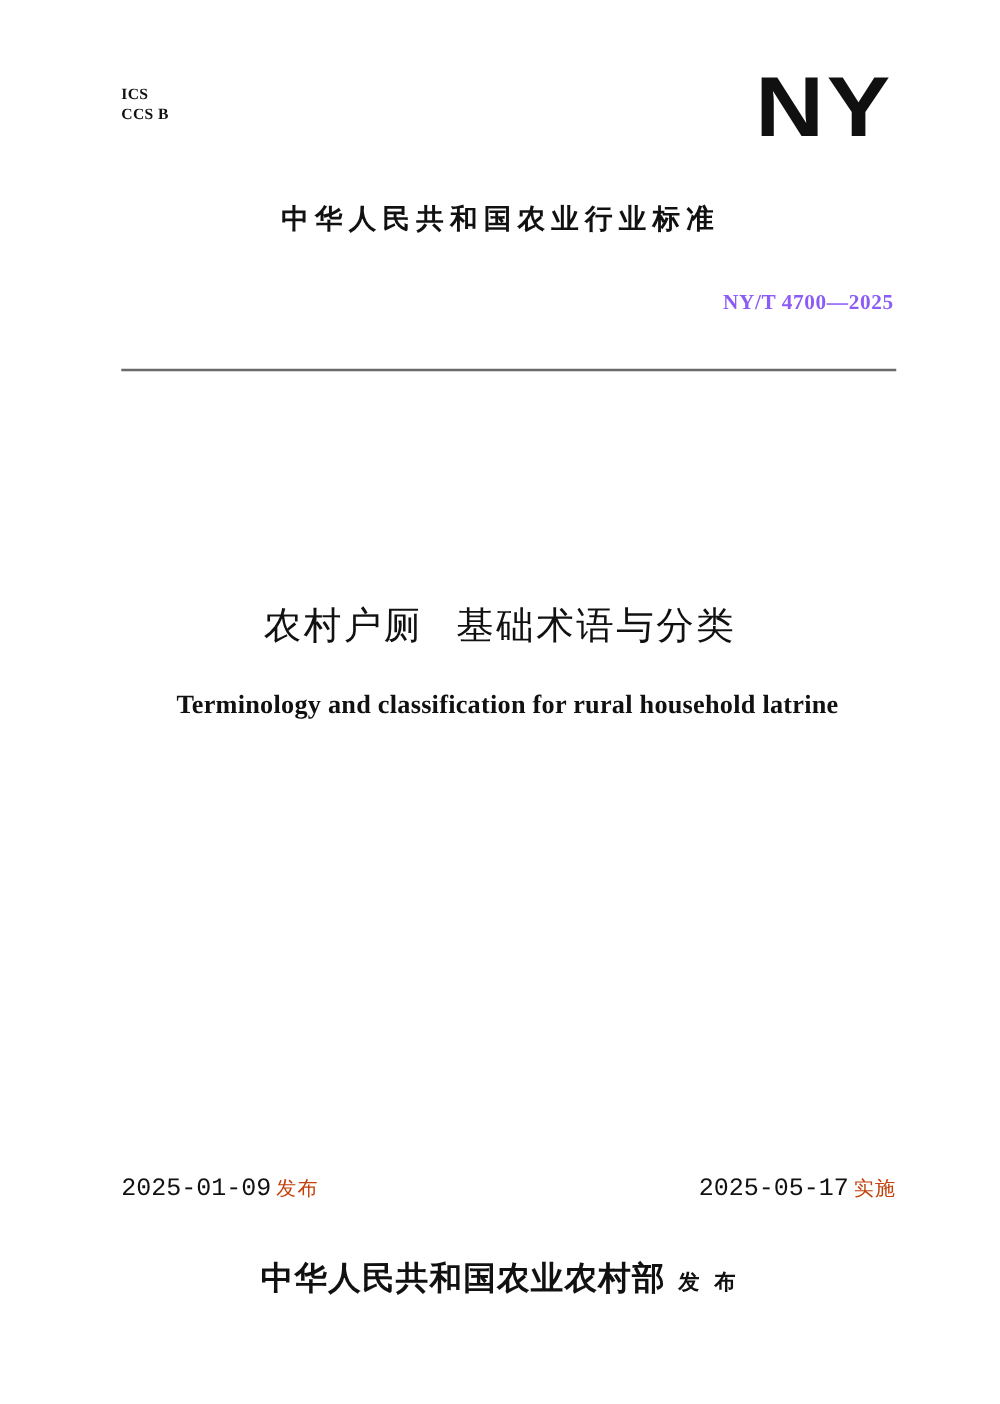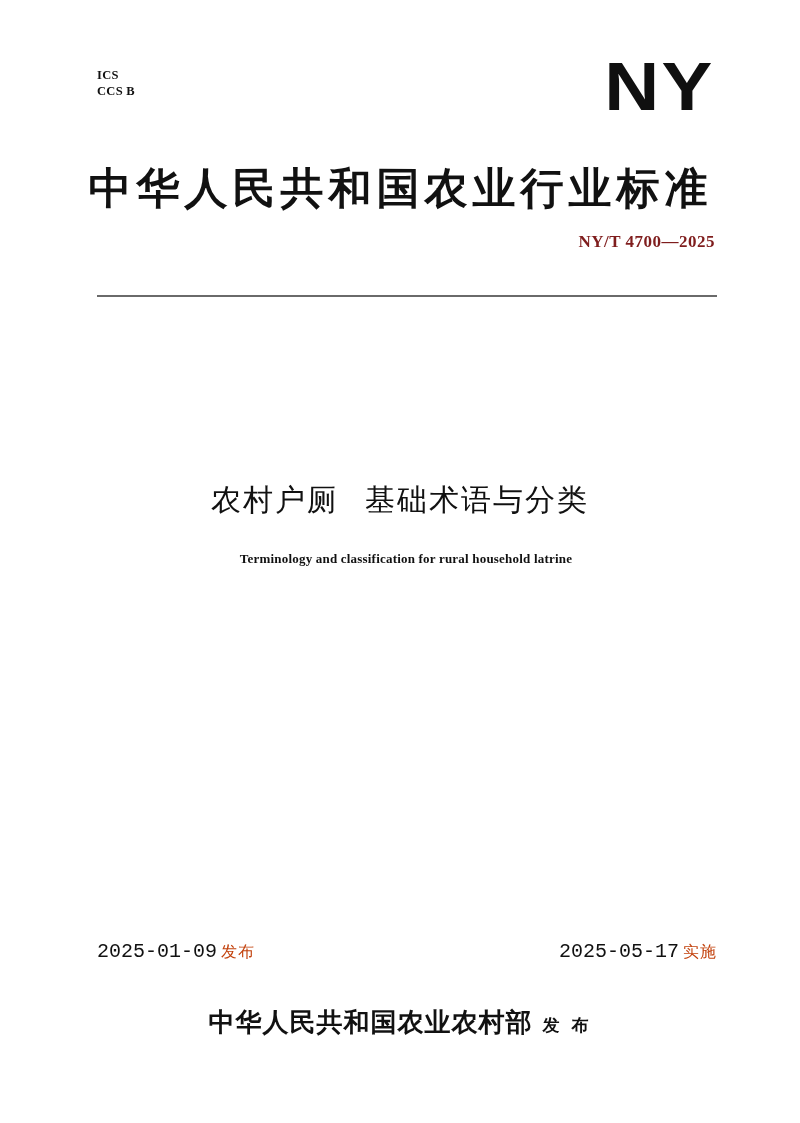--- a/index.html
+++ b/index.html
@@ -54,36 +54,36 @@
 
   
   .main-title {
     position: absolute;
     left: 0;
     right: 0;
     top: 160px;
     text-align: center;
     font-family: "DejaVu Sans", sans-serif;
     font-weight: bold;
-    font-size: 43px;
+    font-size: 22px;
     letter-spacing: 5px;
     color: #111;
     padding-left: 1px;
   }
 
   
   .std-number {
     position: absolute;
     right: 85px;
     top: 232px;
     font-family: "Liberation Serif", serif;
     font-weight: bold;
     font-size: 17px;
     letter-spacing: 0.5px;
-    color: #7f1d1d;
+    color: #8b5cf6;
   }
 
   
   .header-rule {
     position: absolute;
     left: 97px;
     right: 83px;
     top: 295px;
     height: 2px;
     background: #6a6a6a;
@@ -108,21 +108,21 @@
   }
 
   .doc-title-en {
     position: absolute;
     left: 12px;
     right: 0;
     top: 551px;
     text-align: center;
     font-family: "Liberation Serif", serif;
     font-weight: bold;
-    font-size: 13px;
+    font-size: 21px;
     letter-spacing: 0.2px;
     color: #111;
   }
 
   
   .dates {
     position: absolute;
     left: 97px;
     right: 83px;
     top: 940px;

